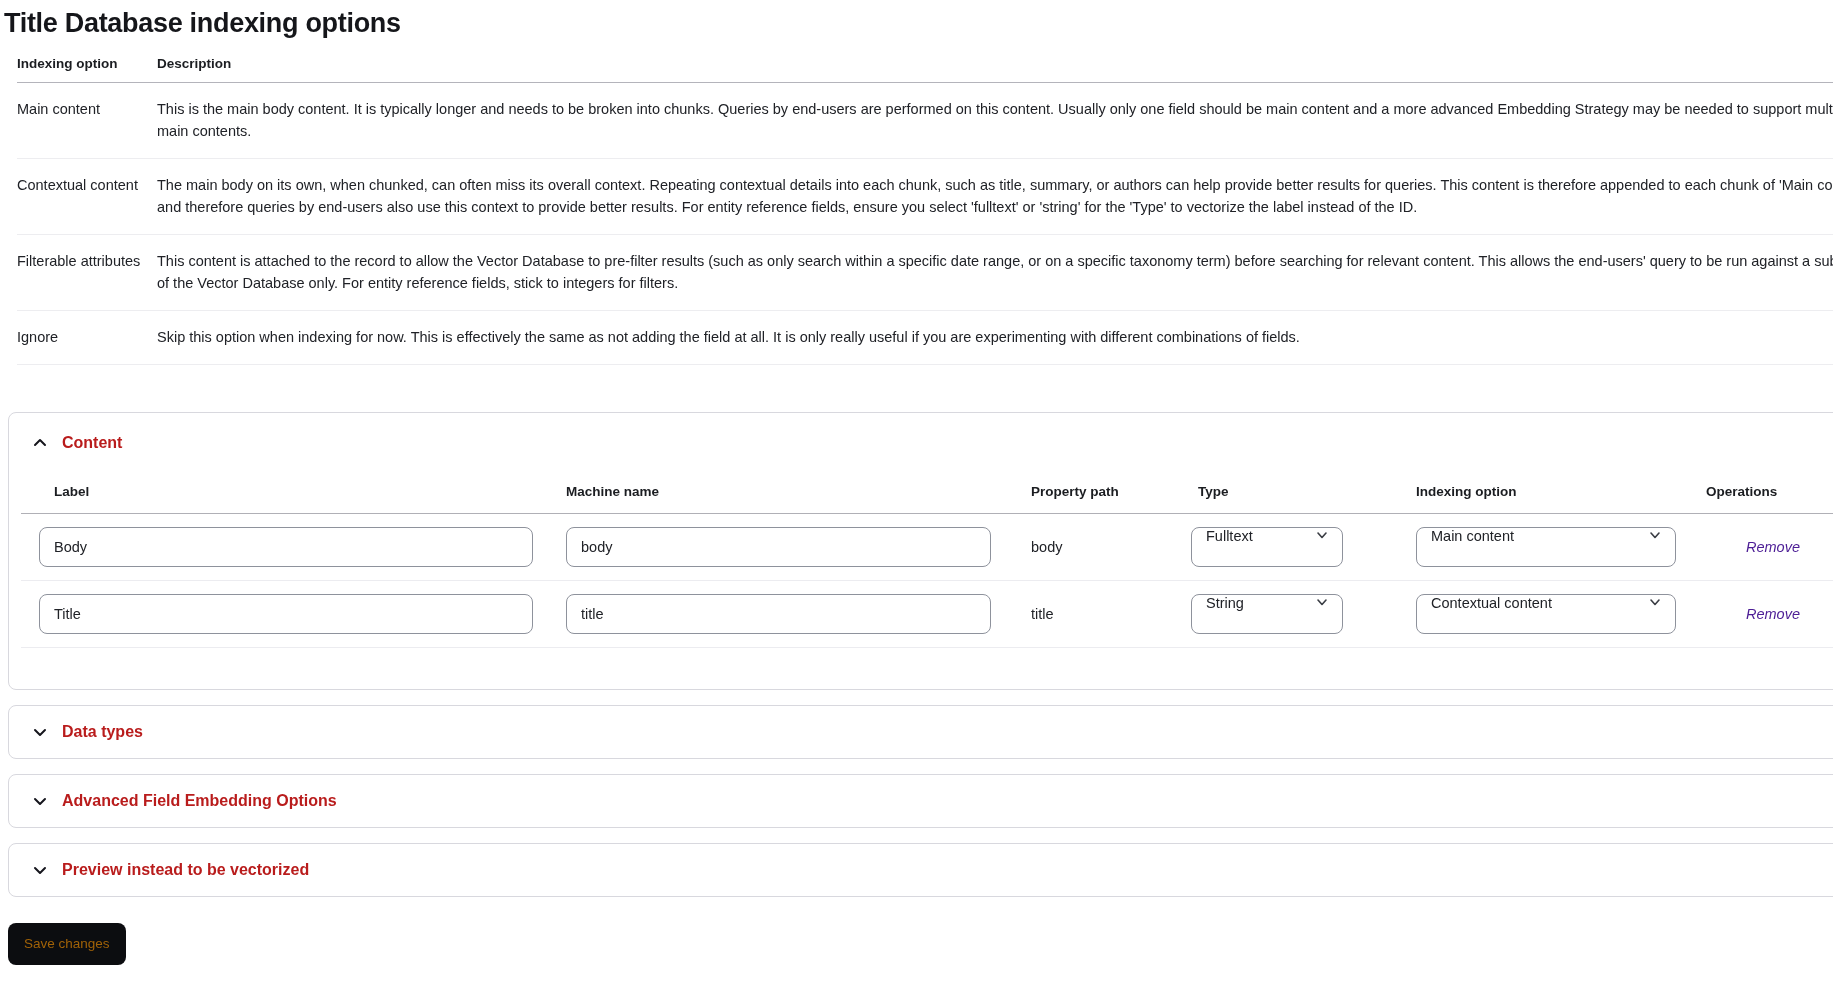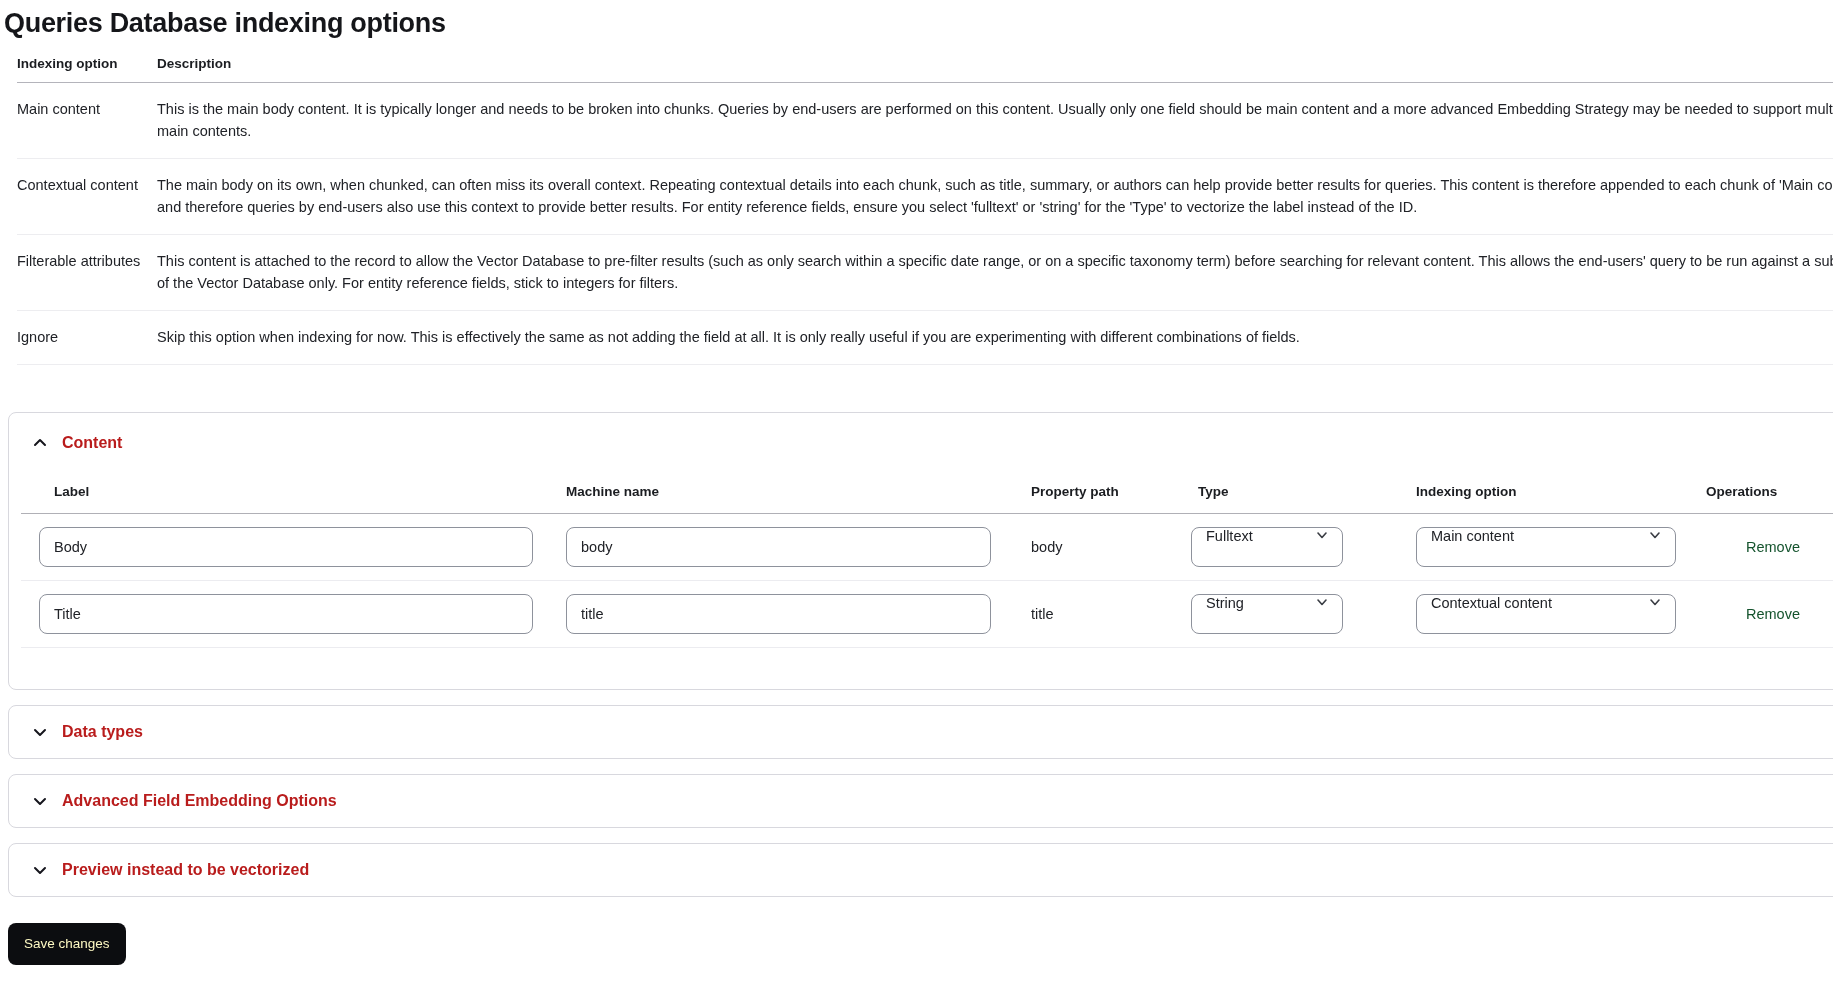--- a/index.html
+++ b/index.html
@@ -96,42 +96,42 @@
     align-items: flex-start;
     justify-content: space-between;
     padding: 0 14px;
     font-size: 14.5px;
     color: #202227;
     cursor: pointer;
   }
   .select-type { width: 152px; }
   .select-indexing { width: 260px; }
   .select .sel-chev { width: 12px; height: 12px; flex: 0 0 12px; margin-left: 10px; }
-  .remove-link { padding-left: 40px; color: #14532d; cursor: pointer; display: inline-block; }
+  .remove-link { padding-left: 40px; color: #4c1d95; cursor: pointer; display: inline-block; font-style: italic; }
 
   
   .save-button {
     display: inline-block;
     margin: 26px 0 0 8px;
     background: #0c0d10;
-    color: #fef9c3;
+    color: #a16207;
     border: none;
     border-radius: 8px;
     padding: 13px 16px 14px 16px;
     font-size: 13.5px;
     font-family: "Liberation Sans", sans-serif;
     cursor: pointer;
   }
 </style>
 </head>
 <body>
 
 <div class="page">
 
-  <h1 class="page-title">Queries Database indexing options</h1>
+  <h1 class="page-title">Title Database indexing options</h1>
 
   
   <div class="options-table">
     <div class="opt-header-row">
       <div class="opt-col-option">Indexing option</div>
       <div class="opt-col-desc">Description</div>
     </div>
 
     <div class="opt-row">
       <div class="opt-name">Main content</div>

